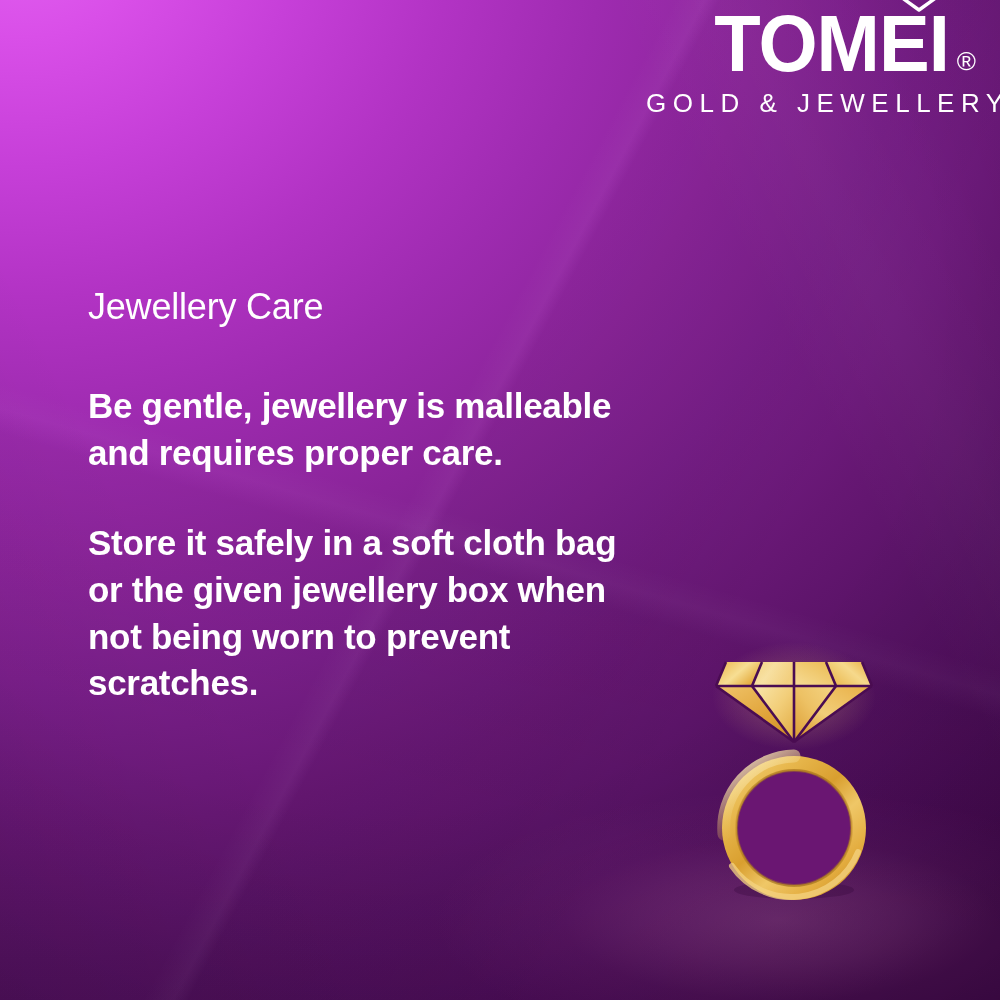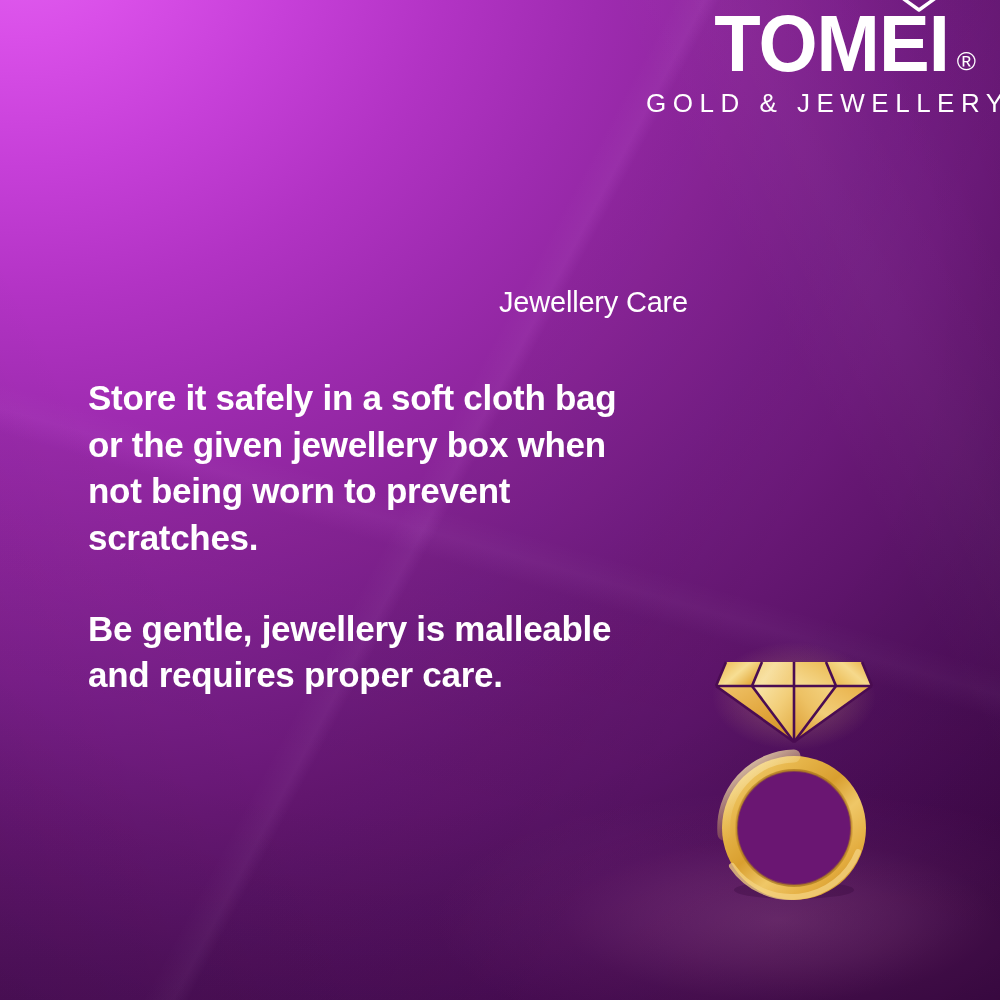--- a/index.html
+++ b/index.html
@@ -148,27 +148,26 @@
   }
 
   
   .copy {
     position: absolute;
     left: 88px;
     top: 286px;
     width: 600px;
   }
   .copy-heading {
-    font-size: 29px;
+    font-size: 36px;
     font-weight: 400;
     color: #FFFFFF;
     letter-spacing: -0.2px;
     line-height: 1.15;
     margin: 0 0 56px 0;
-    text-align: right;
   }
   .copy-para {
     font-size: 35px;
     font-weight: 700;
     color: #FFFFFF;
     line-height: 1.33;
     letter-spacing: -0.3px;
     margin: 0 0 44px 0;
     max-width: 560px;
   }
@@ -203,22 +202,22 @@
         </svg>
         <div class="logo-wordmark">TOMEI</div>
       </div>
       <div class="logo-reg">®</div>
     </div>
     <div class="logo-tagline">GOLD &amp; JEWELLERY</div>
   </div>
 
   <div class="copy">
     <h1 class="copy-heading">Jewellery Care</h1>
+    <p class="copy-para">Be gentle, jewellery is malleable and requires proper care.</p>
     <p class="copy-para">Store it safely in a soft cloth bag or the given jewellery box when not being worn to prevent scratches.</p>
-    <p class="copy-para">Be gentle, jewellery is malleable and requires proper care.</p>
   </div>
 
   <svg class="ring-art" viewBox="0 0 200 280">
     <defs>
       <linearGradient id="gemCrownL" x1="0" y1="0" x2="1" y2="0.6">
         <stop offset="0" stop-color="#E9B44A"></stop>
         <stop offset="0.55" stop-color="#F7DE93"></stop>
         <stop offset="1" stop-color="#E2A636"></stop>
       </linearGradient>
       <linearGradient id="gemCrownC" x1="0" y1="0" x2="1" y2="0.4">

